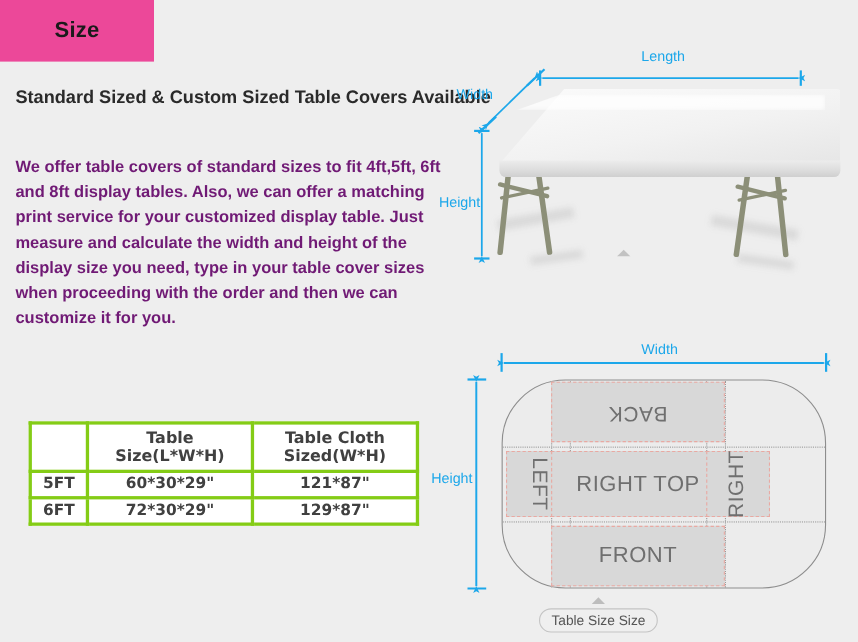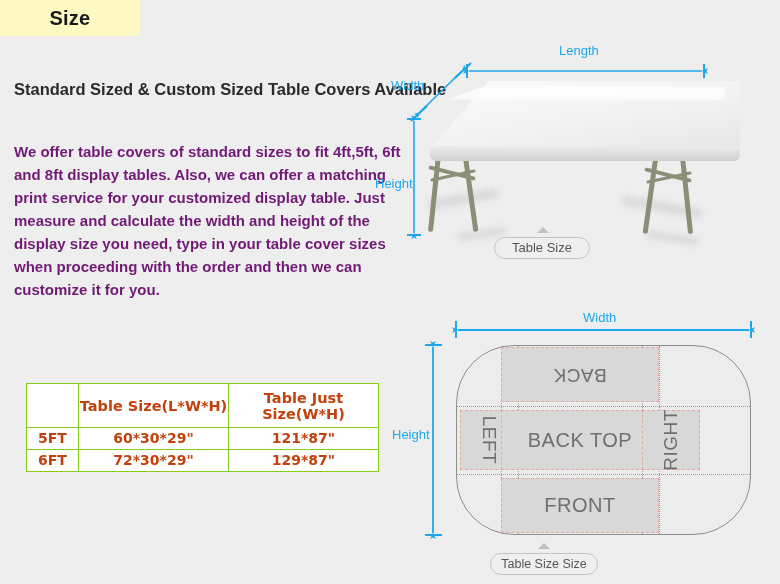--- a/index.html
+++ b/index.html
@@ -14,22 +14,22 @@
     background: #eeeeee;
     font-family: "Liberation Sans", sans-serif;
     color: #333;
     position: relative;
   }
 
   
   #header-banner {
     position: absolute;
     left: 0; top: 0;
-    width: 140px; height: 36px;
-    background: #fef9c3;
+    width: 140px; height: 56px;
+    background: #ec4899;
     padding-left: 44px;
   }
   #header-banner-title {
     position: absolute;
     left: 0; right: 0;
     top: 50%;
     transform: translateY(-50%);
     text-align: center;
     color: #1a1a1a;
     font-size: 20px;
@@ -65,44 +65,44 @@
     width: 352px;
   }
   table.size-table {
     border-collapse: collapse;
     width: 100%;
     background: #ffffff;
     table-layout: fixed;
   }
   table.size-table th,
   table.size-table td {
-    border: 1px solid #84cc16;
+    border: 3px solid #84cc16;
     text-align: center;
     font-size: 14px;
-    color: #c2410c;
+    color: #404040;
     font-family: "DejaVu Sans", sans-serif;
   }
   table.size-table thead th {
     height: 44px;
     font-weight: 700;
     font-size: 14.5px;
   }
   table.size-table tbody td {
     height: 21px;
     font-weight: 700;
     line-height: 21px;
   }
   .col-ft   { width: 52px; }
   .col-size { width: 150px; }
   .col-cloth{ width: 150px; }
 
   
   #table-photo-panel {
     position: absolute;
-    left: 376px; top: 34px;
+    left: 400px; top: 34px;
     width: 380px; height: 235px;
   }
 
   
   #table-top-surface {
     position: absolute;
     left: 54px; top: 47px;
     width: 310px; height: 68px;
     background: linear-gradient(170deg, #fbfbfb 0%, #f2f2f2 55%, #e6e6e6 100%);
     clip-path: polygon(19% 0%, 100% 0%, 100% 100%, 0% 100%);
@@ -257,21 +257,21 @@
 <div id="intro-heading">Standard Sized &amp; Custom Sized Table Covers Available</div>
 
 <div id="intro-paragraph">We offer table covers of standard sizes to fit 4ft,5ft, 6ft and 8ft display tables. Also, we can offer a matching print service for your customized display table. Just measure and calculate the width and height of the display size you need, type in your table cover sizes when proceeding with the order and then we can customize it for you.</div>
 
 <div id="size-table-wrap">
   <table class="size-table">
     <thead>
       <tr>
         <th class="col-ft"></th>
         <th class="col-size">Table Size(L*W*H)</th>
-        <th class="col-cloth">Table Just Size(W*H)</th>
+        <th class="col-cloth">Table Cloth Sized(W*H)</th>
       </tr>
     </thead>
     <tbody>
       <tr>
         <td>5FT</td>
         <td>60*30*29"</td>
         <td>121*87"</td>
       </tr>
       <tr>
         <td>6FT</td>
@@ -324,21 +324,20 @@
     <line x1="31" y1="85" x2="45" y2="85" stroke="#1ca7ea" stroke-width="2"></line>
     <line x1="31" y1="201" x2="45" y2="201" stroke="#1ca7ea" stroke-width="2"></line>
     <line x1="38" y1="87" x2="38" y2="199" stroke="#1ca7ea" stroke-width="1.6" marker-start="url(#ah-s)" marker-end="url(#ah-e)"></line>
   </svg>
 
   <div class="dim-label" id="label-length" style="left:183px; top:9px;">Length</div>
   <div class="dim-label" id="label-width-photo" style="left:15px; top:44px;">Width</div>
   <div class="dim-label" id="label-height-photo" style="left:-1px; top:142px;">Height</div>
 
   <div id="table-size-caret"></div>
-  <div id="table-size-pill">Table Size</div>
 </div>
 
 <div id="cover-panel">
 
   <div id="cover-outline"></div>
 
   <div class="fold-line fold-v" style="left:111px; top:36px; height:188px;"></div>
   <div class="fold-line fold-v" style="left:128px; top:36px; height:188px;"></div>
   <div class="fold-line fold-v" style="left:252px; top:36px; height:188px;"></div>
   <div class="fold-line fold-v" style="left:269px; top:36px; height:188px;"></div>
@@ -347,21 +346,21 @@
 
   <div class="cover-panel-box" id="panel-back">
     <span class="cover-panel-label" id="label-back">BACK</span>
   </div>
 
   <div class="cover-panel-box" id="panel-left">
     <span class="cover-panel-label" id="label-left">LEFT</span>
   </div>
 
   <div class="cover-panel-box" id="panel-top">
-    <span class="cover-panel-label" id="label-top">BACK TOP</span>
+    <span class="cover-panel-label" id="label-top">RIGHT TOP</span>
   </div>
 
   <div class="cover-panel-box" id="panel-right">
     <span class="cover-panel-label" id="label-right">RIGHT</span>
   </div>
 
   <div class="cover-panel-box" id="panel-front">
     <span class="cover-panel-label" id="label-front">FRONT</span>
   </div>
 

